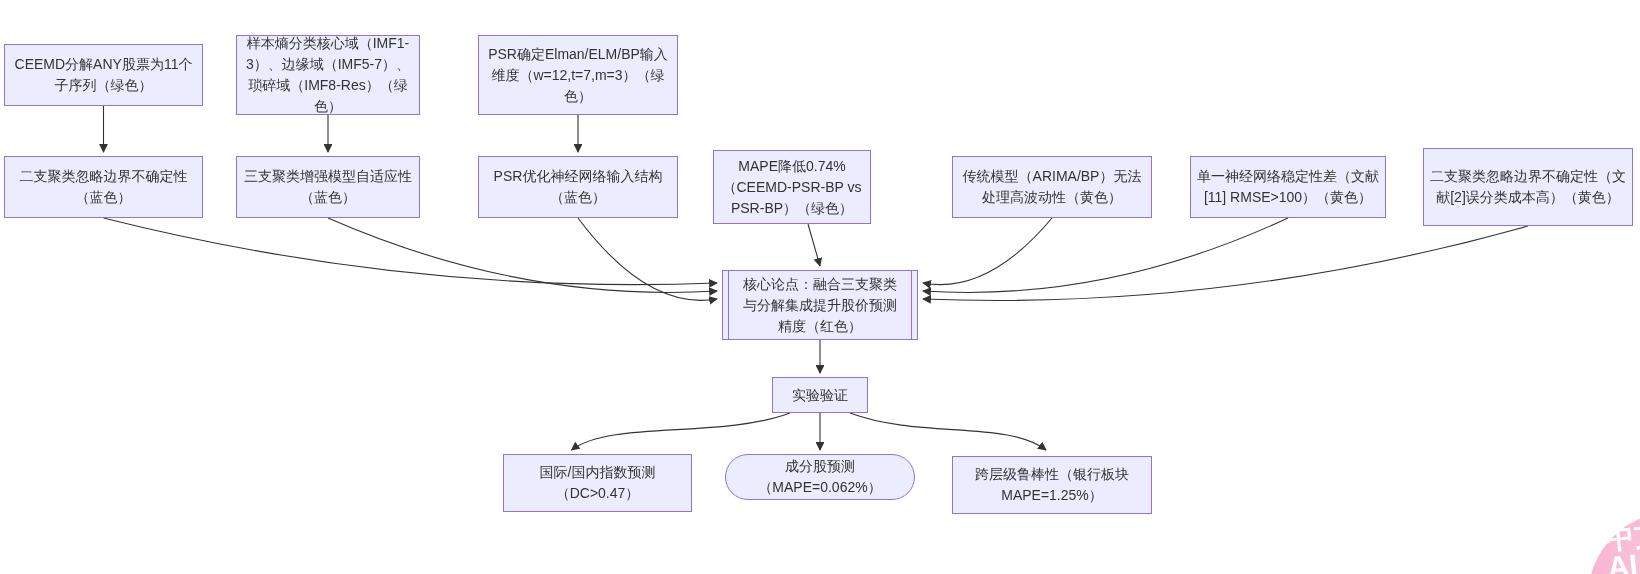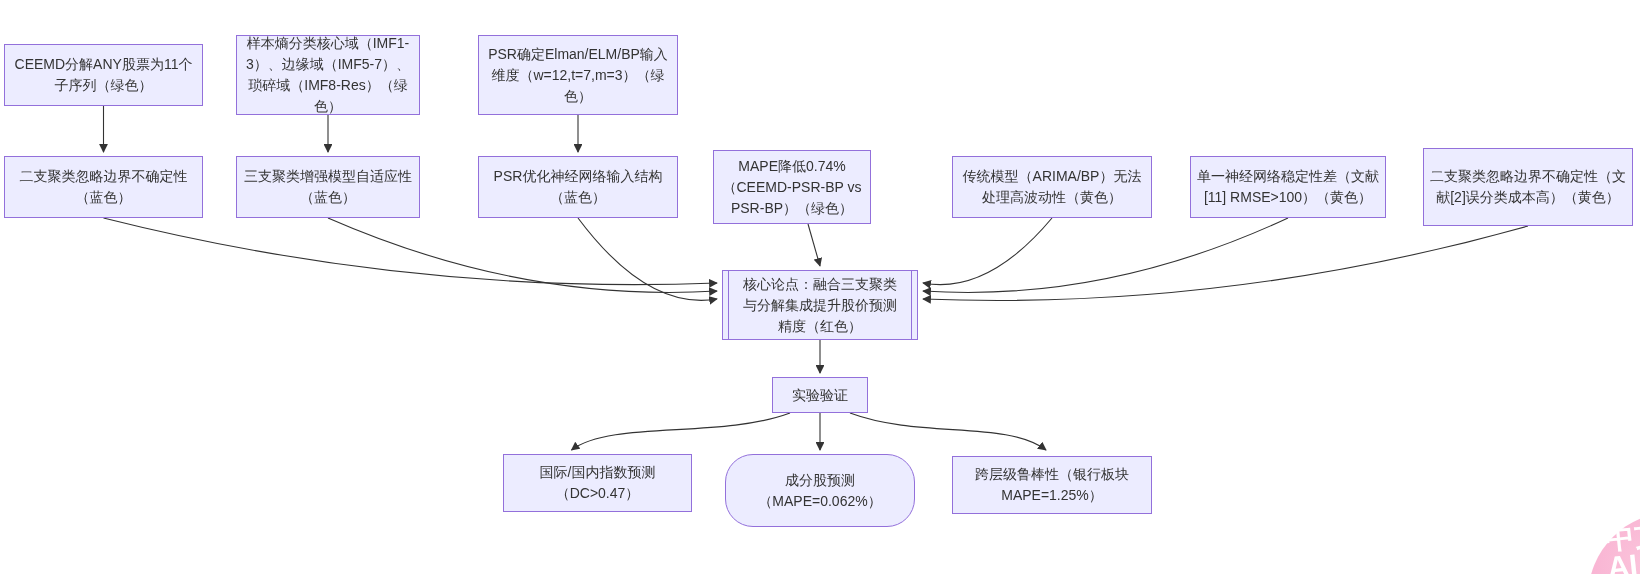--- a/index.html
+++ b/index.html
@@ -132,21 +132,21 @@
       </div>
       <div class="node subroutine" style="left: 722px; top: 270px; width: 196px; height: 70px;">
         <span>核心论点：融合三支聚类与分解集成提升股价预测精度（红色）</span>
       </div>
       <div class="node" style="left: 772px; top: 377px; width: 96px; height: 36px;">
         <span>实验验证</span>
       </div>
       <div class="node" style="left: 459px; top: 454px; width: 189px; height: 58px; margin-left: 44px;">
         <span>国际/国内指数预测（DC&gt;0.47）</span>
       </div>
-      <div class="node" style="left: 725px; top: 454px; width: 190px; height: 73px; border-radius: 28px;">
+      <div class="node" style="left: 725px; top: 454px; width: 190px; height: 46px; border-radius: 28px;">
         <span>成分股预测（MAPE=0.062%）</span>
       </div>
       <div class="node" style="left: 952px; top: 456px; width: 200px; height: 58px;">
         <span>跨层级鲁棒性（银行板块MAPE=1.25%）</span>
       </div>
     </div>
 
   <div class="badge">
     <div class="badge-text">
       <span>中文</span>

